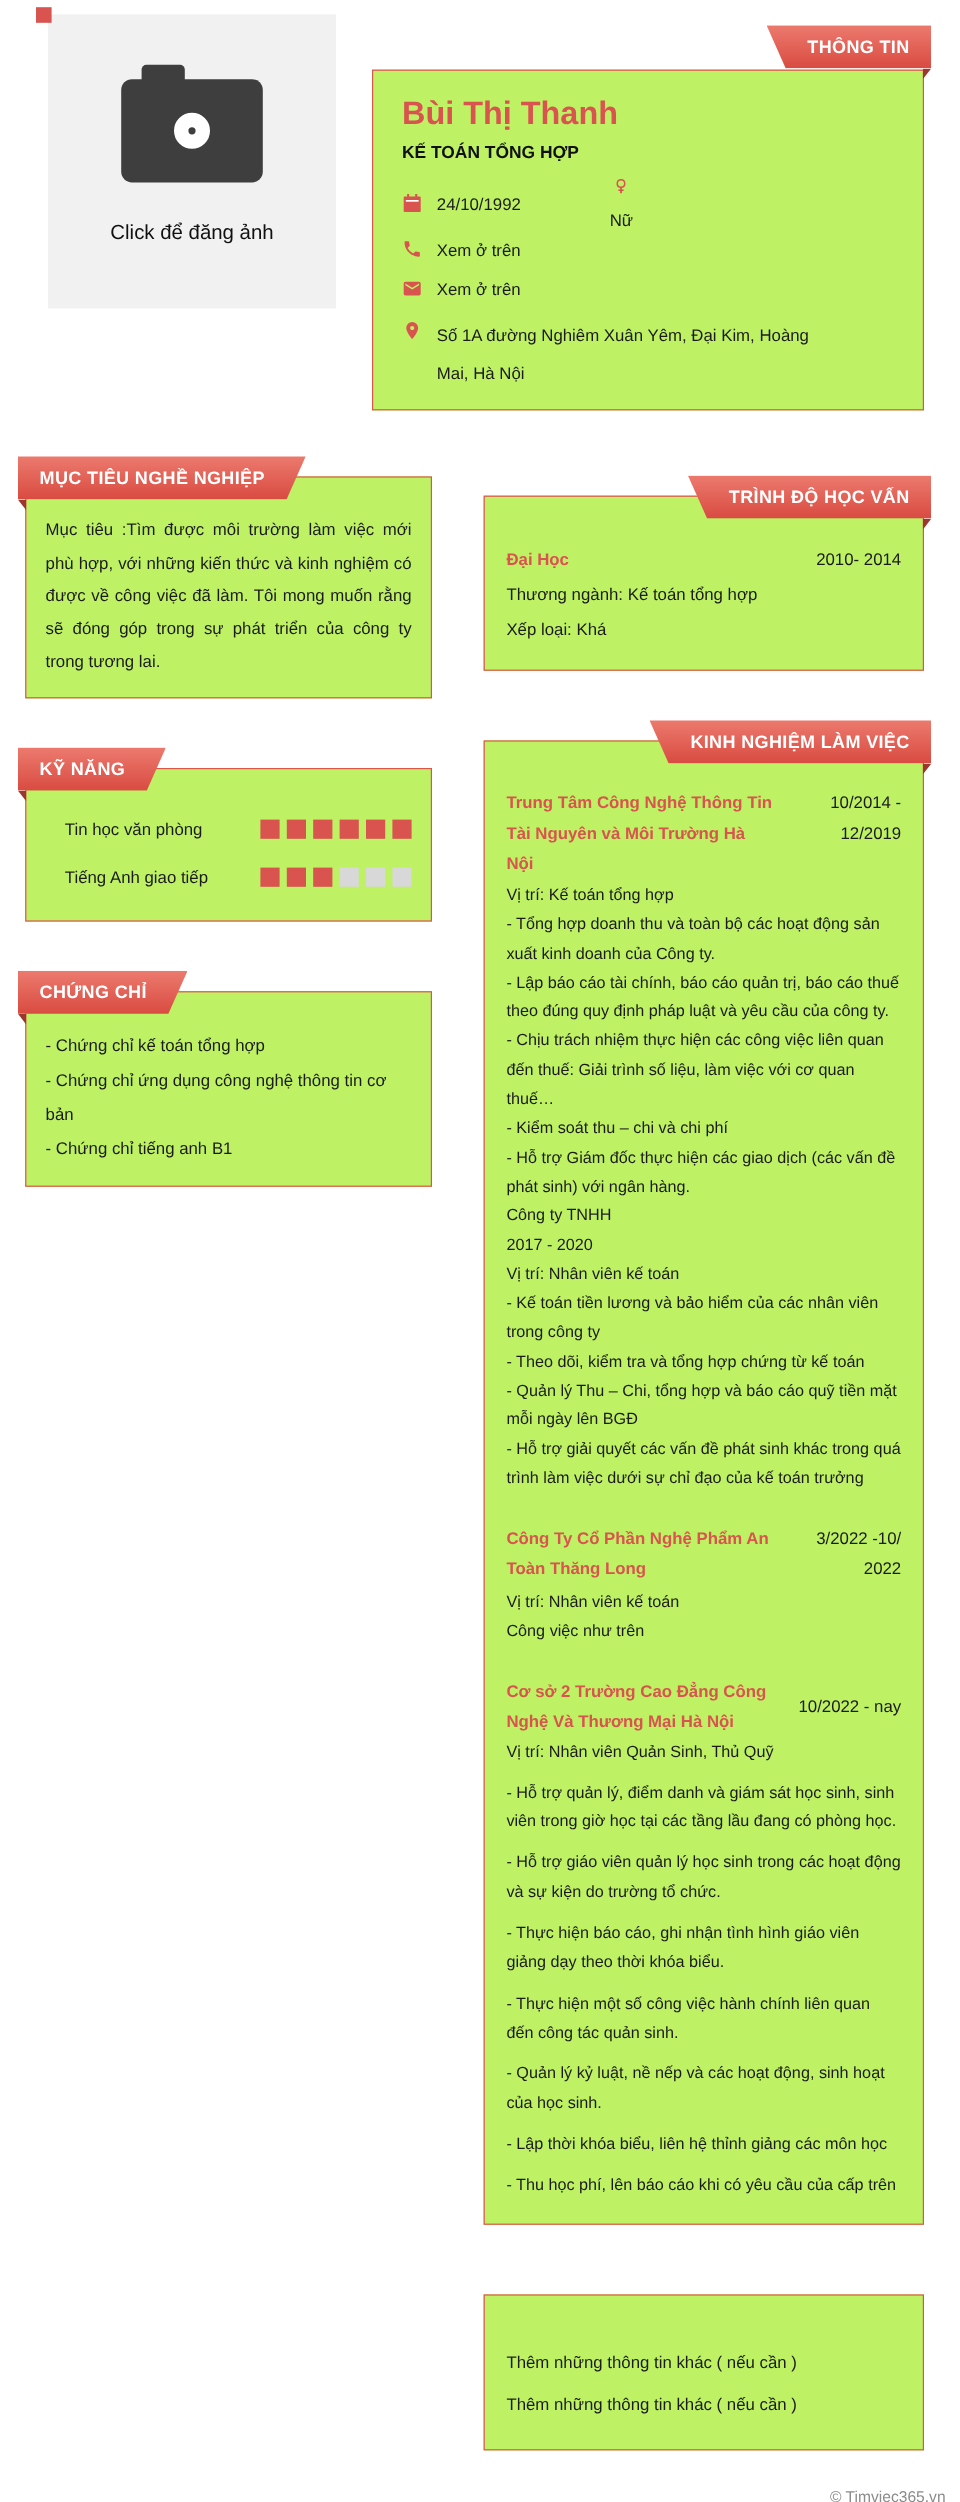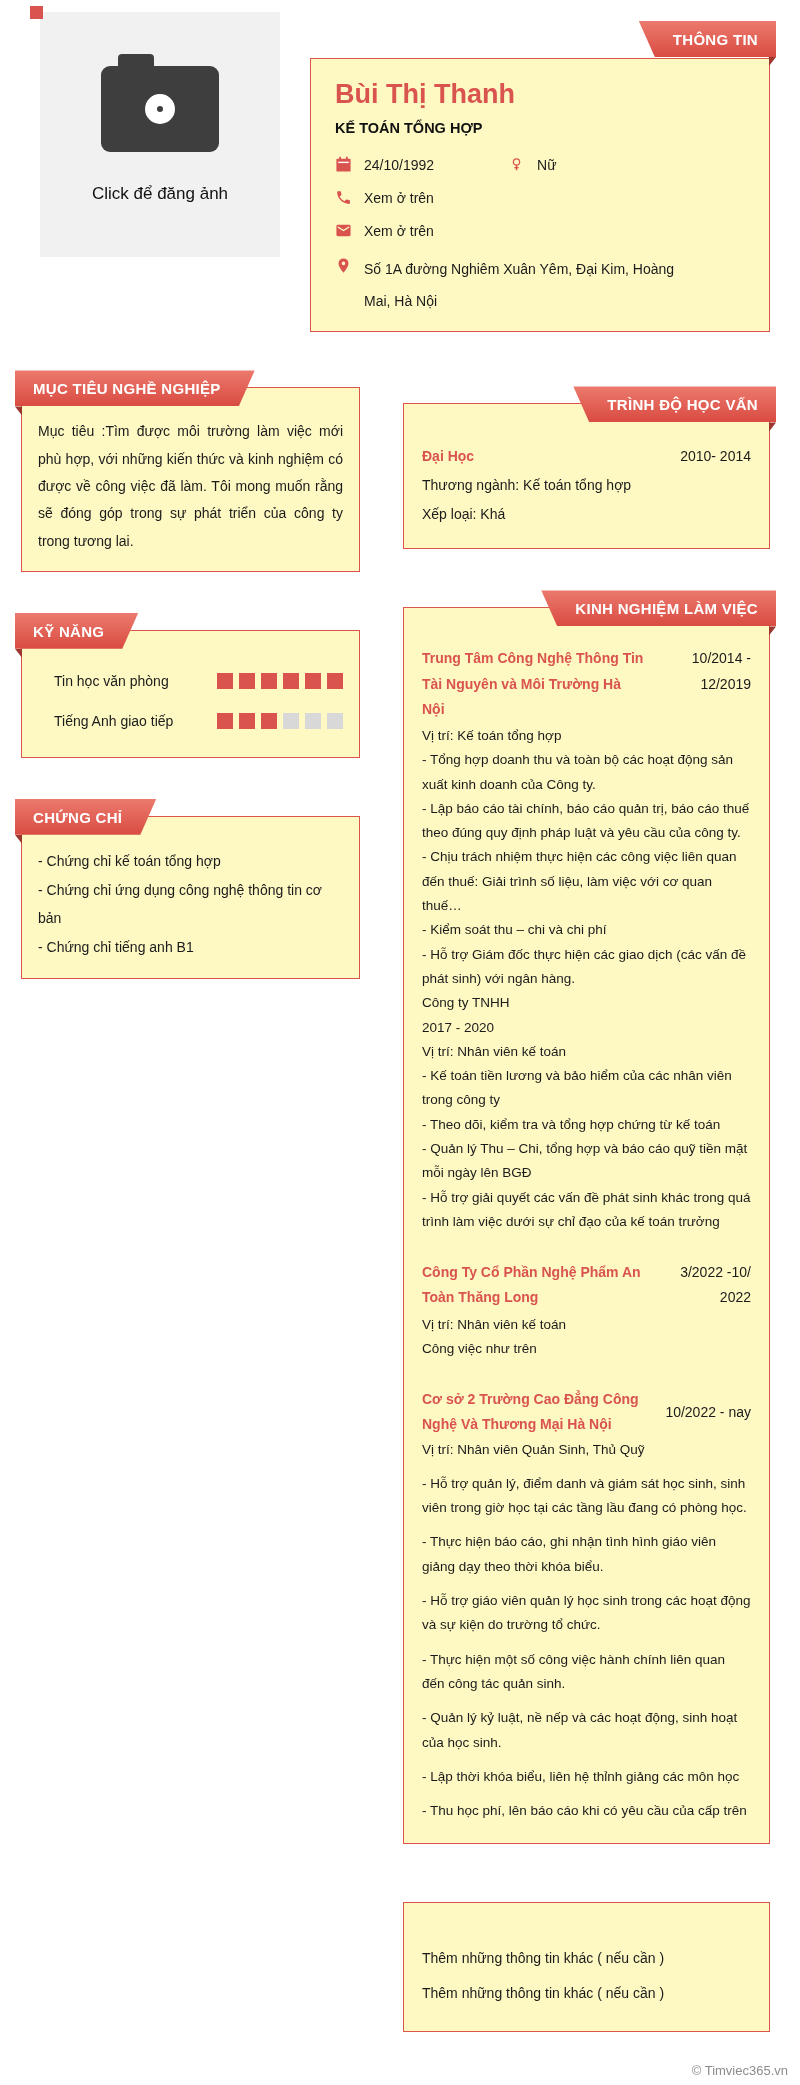--- a/index.html
+++ b/index.html
@@ -22,30 +22,30 @@
   .camera::before {
     content: ""; position: absolute; top: -12px; left: 17px; width: 36px; height: 14px;
     background: #3e3e3e; border-radius: 4px 4px 0 0;
   }
   .cam-lens {
     position: absolute; top: 50%; left: 50%; transform: translate(-50%,-50%);
     width: 30px; height: 30px; border: 12px solid #fff; border-radius: 50%; background: #3e3e3e;
   }
   .photo-label { font-size: 17px; color: #111; }
 
-  .box { position: relative; border: 1.6px solid #dc554b; background: #fef9c3; }
+  .box { position: relative; border: 1.6px solid #dc554b; background: #bef264; }
   .info-card { margin-left: 30px; margin-top: 46px; width: 460px; padding: 16px 24px 14px; }
   .name { margin: 4px 0 10px; font-size: 27px; font-weight: bold; color: #d9534f; }
   .role { font-weight: bold; font-size: 14.5px; color: #111; margin-bottom: 12px; }
   .info-row { display: flex; align-items: center; gap: 12px; min-height: 33px; }
   .info-row.addr { align-items: flex-start; padding-top: 6px; }
   .info-row.addr .icon { margin-top: 4px; }
   .addr-text { max-width: 330px; line-height: 2.3; }
   .icon { display: inline-flex; width: 17px; justify-content: center; flex-shrink: 0; }
-  .gender-group { display: inline-flex; align-items: center; gap: 12px; margin-left: 62px; }
+  .gender-group { display: inline-flex; align-items: center; gap: 12px; margin-left: 62px; flex-direction: column; }
 
   
   .columns { display: flex; gap: 43px; margin-top: 55px; padding: 0 30px 0 21px; }
   .col-left { width: 339px; flex-shrink: 0; }
   .col-right { flex: 1; min-width: 0; }
   .section { margin-bottom: 58px; }
   .col-left .section { padding: 30px 16px 16px; }
   .col-right .section { padding: 38px 18px 20px; }
   .col-right .section.first { margin-top: 16px; }
 
@@ -261,22 +261,22 @@
 Công việc như trên</div>
         </div>
 
         <div class="job">
           <div class="job-head center">
             <div class="job-company">Cơ sở 2 Trường Cao Đẳng Công Nghệ Và Thương Mại Hà Nội</div>
             <div class="job-period prelines">10/2022 - nay</div>
           </div>
           <div class="job-position">Vị trí: Nhân viên Quản Sinh, Thủ Quỹ</div>
           <div class="duty">- Hỗ trợ quản lý, điểm danh và giám sát học sinh, sinh viên trong giờ học tại các tầng lầu đang có phòng học.</div>
+          <div class="duty">- Hỗ trợ giáo viên quản lý học sinh trong các hoạt động và sự kiện do trường tổ chức.</div>
           <div class="duty">- Thực hiện báo cáo, ghi nhận tình hình giáo viên giảng dạy theo thời khóa biểu.</div>
-          <div class="duty">- Hỗ trợ giáo viên quản lý học sinh trong các hoạt động và sự kiện do trường tổ chức.</div>
           <div class="duty">- Thực hiện một số công việc hành chính liên quan đến công tác quản sinh.</div>
           <div class="duty">- Quản lý kỷ luật, nề nếp và các hoạt động, sinh hoạt của học sinh.</div>
           <div class="duty">- Lập thời khóa biểu, liên hệ thỉnh giảng các môn học</div>
           <div class="duty">- Thu học phí, lên báo cáo khi có yêu cầu của cấp trên</div>
         </div>
       </section>
 
       <section class="box section">
         <div class="extra prelines">Thêm những thông tin khác ( nếu cần )
 Thêm những thông tin khác ( nếu cần )</div>

